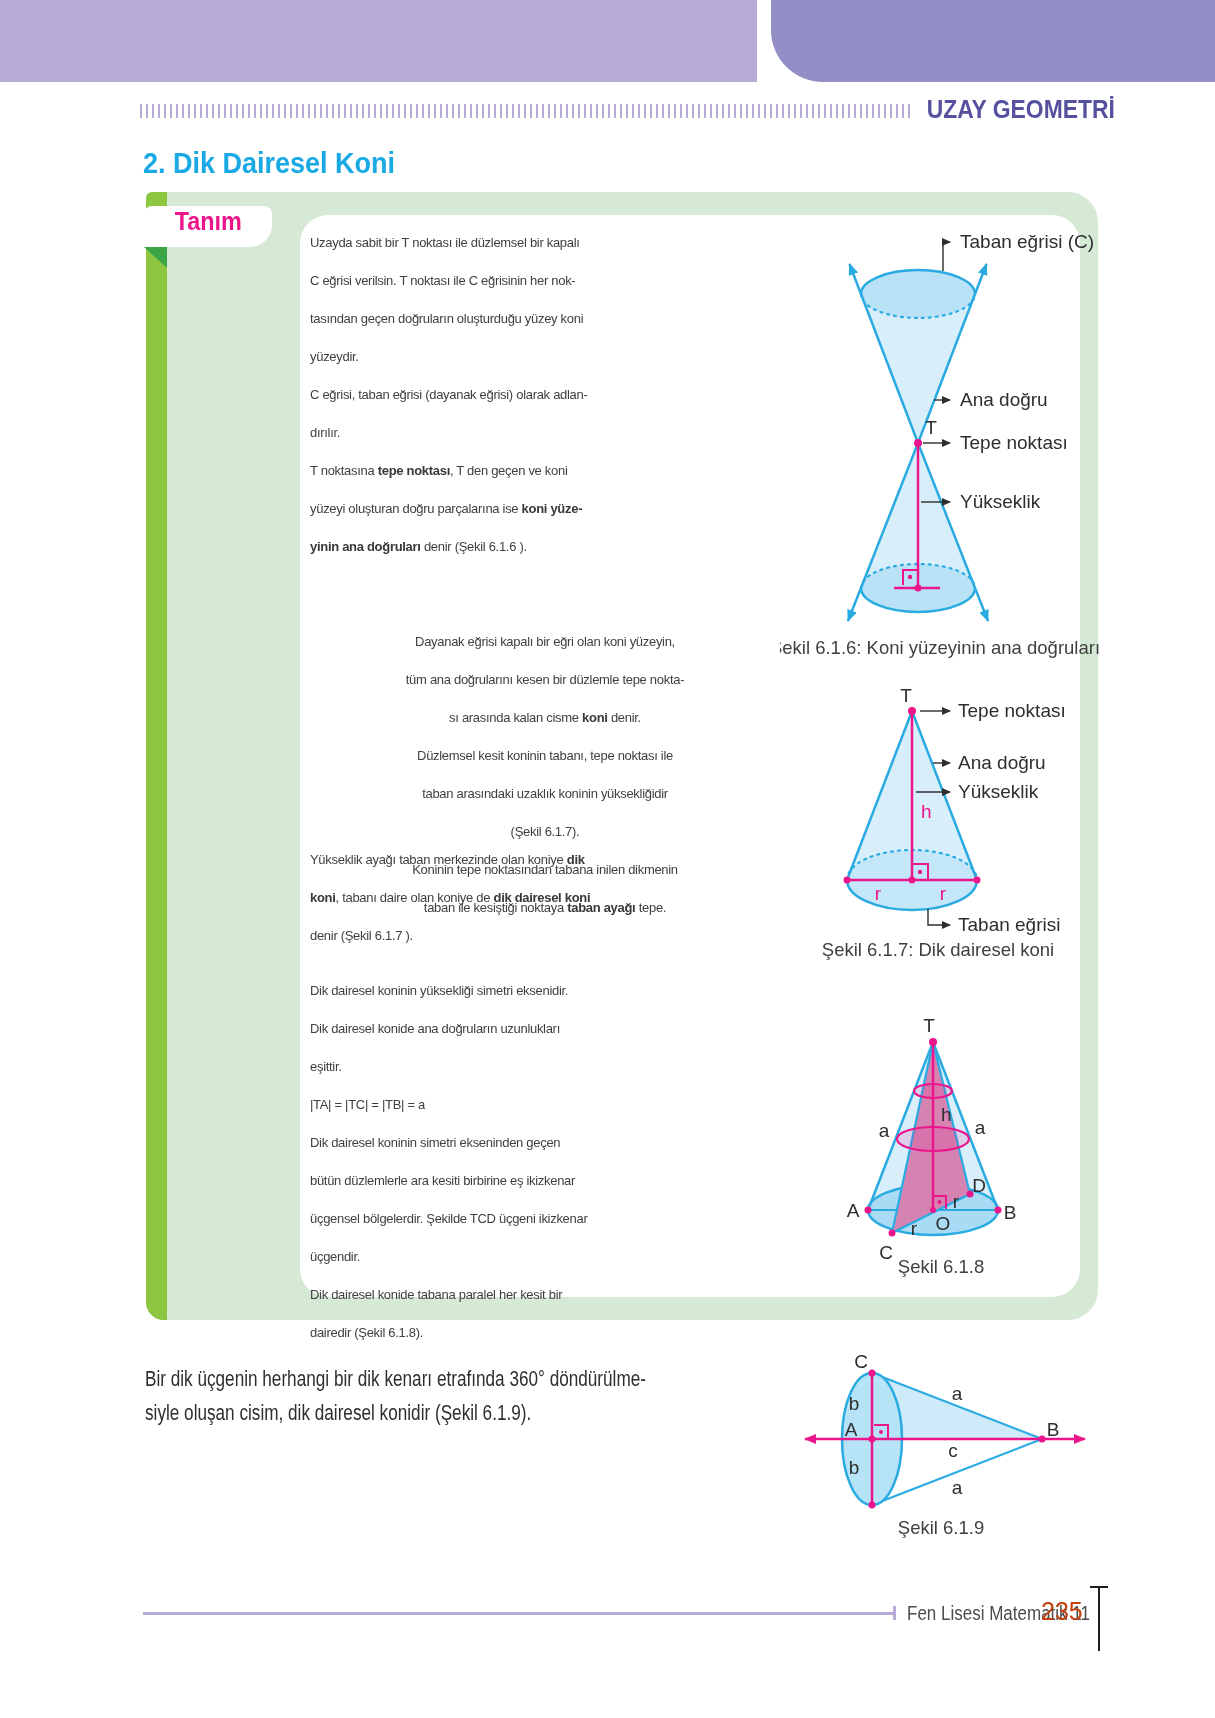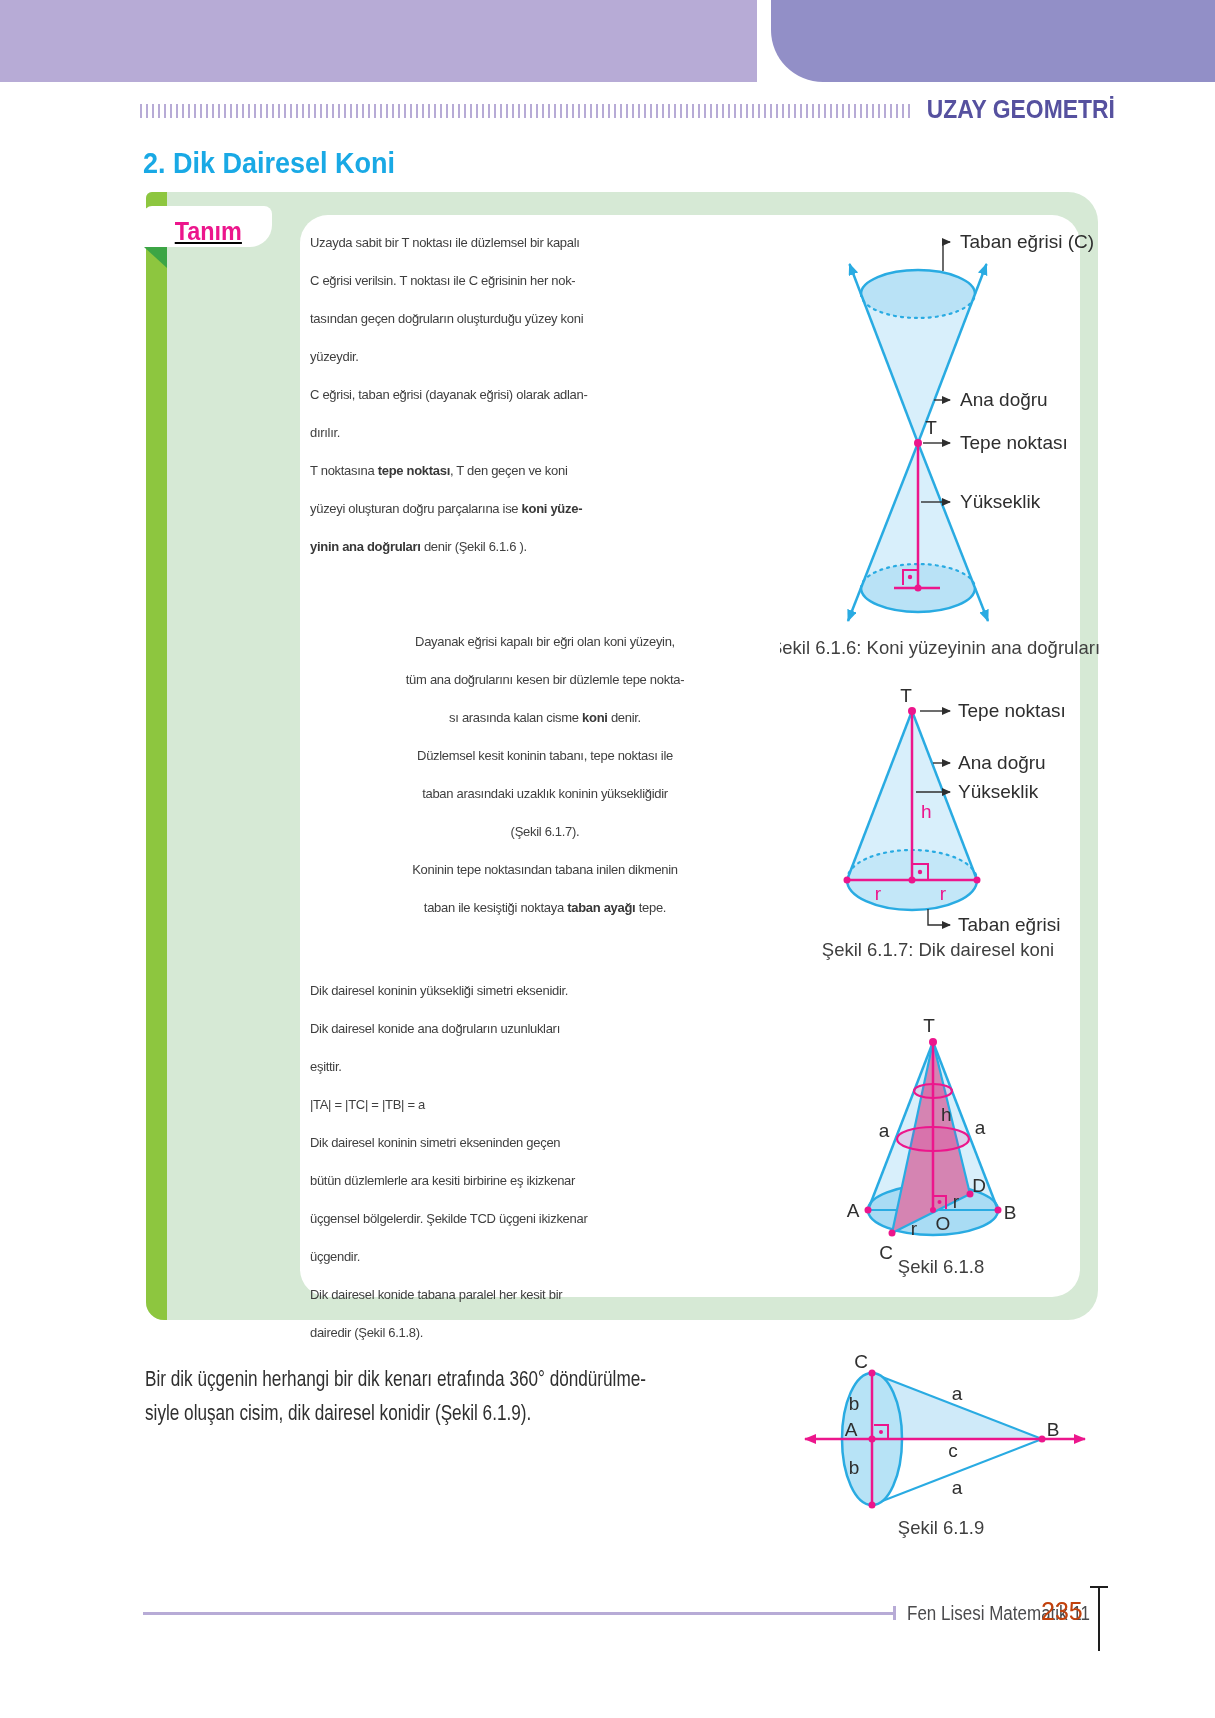--- a/index.html
+++ b/index.html
@@ -18,21 +18,21 @@
       color:#19a9e5;transform:scaleX(0.9);transform-origin:0 50%;white-space:nowrap;margin:0;}
 
   
   .def-panel{position:absolute;left:146px;top:192px;width:952px;height:1128px;
       background:#d6e9d5;border-radius:6px 30px 30px 18px;}
   .green-bar{position:absolute;left:146px;top:192px;width:21px;height:1128px;
       background:#8dc63f;border-radius:6px 0 0 18px;}
   .white-panel{position:absolute;left:300px;top:215px;width:780px;height:1082px;
       background:#ffffff;border-radius:28px;}
   .tanim-tab{position:absolute;left:144px;top:206px;width:128px;height:41px;background:#ffffff;
-      border-radius:8px 8px 22px 0;display:flex;align-items:flex-end;justify-content:center;text-decoration:underline;}
+      border-radius:8px 8px 22px 0;display:flex;align-items:flex-start;justify-content:center;}
   .tanim-tab span{color:#ec168c;font-size:26px;font-weight:bold;transform:scaleX(0.9);}
   .tanim-fold{position:absolute;left:144px;top:247px;width:23px;height:21px;background:#3ca545;
       clip-path:polygon(0 0,100% 0,100% 100%);}
 
   .para{position:absolute;left:310px;width:470px;color:#3f3f3f;font-size:13px;
       line-height:38px;letter-spacing:-0.3px;white-space:pre;}
   .para b{font-weight:bold;color:#383838;}
   .p1{top:224px;}
   .p2a{top:623px;text-align:center;}
   .p2b{top:841px;}
@@ -86,20 +86,23 @@
 yüzeyi oluşturan doğru parçalarına ise </span><b>koni yüze-
 yinin ana doğruları</b><span> denir (Şekil 6.1.6 ).</span></div>
   <div class="para p2a"><span>Dayanak eğrisi kapalı bir eğri olan koni yüzeyin,
 tüm ana doğrularını kesen bir düzlemle tepe nokta-
 sı arasında kalan cisme </span><b>koni</b><span> denir.
 Düzlemsel kesit koninin tabanı, tepe noktası ile
 taban arasındaki uzaklık koninin yüksekliğidir
 (Şekil 6.1.7).
 Koninin tepe noktasından tabana inilen dikmenin
 taban ile kesiştiği noktaya </span><b>taban ayağı</b><span> tepe.</span></div>
+  <div class="para p2b"><span>Yükseklik ayağı taban merkezinde olan koniye </span><b>dik
+koni</b><span>, tabanı daire olan koniye de </span><b>dik dairesel koni</b><span>
+denir (Şekil 6.1.7 ).</span></div>
   <div class="para p3"><span>Dik dairesel koninin yüksekliği simetri eksenidir.
 Dik dairesel konide ana doğruların uzunlukları
 eşittir.
 |TA| = |TC| = |TB| = a
 Dik dairesel koninin simetri ekseninden geçen
 bütün düzlemlerle ara kesiti birbirine eş ikizkenar
 üçgensel bölgelerdir. Şekilde TCD üçgeni ikizkenar
 üçgendir.
 Dik dairesel konide tabana paralel her kesit bir
 dairedir (Şekil 6.1.8).</span></div>

